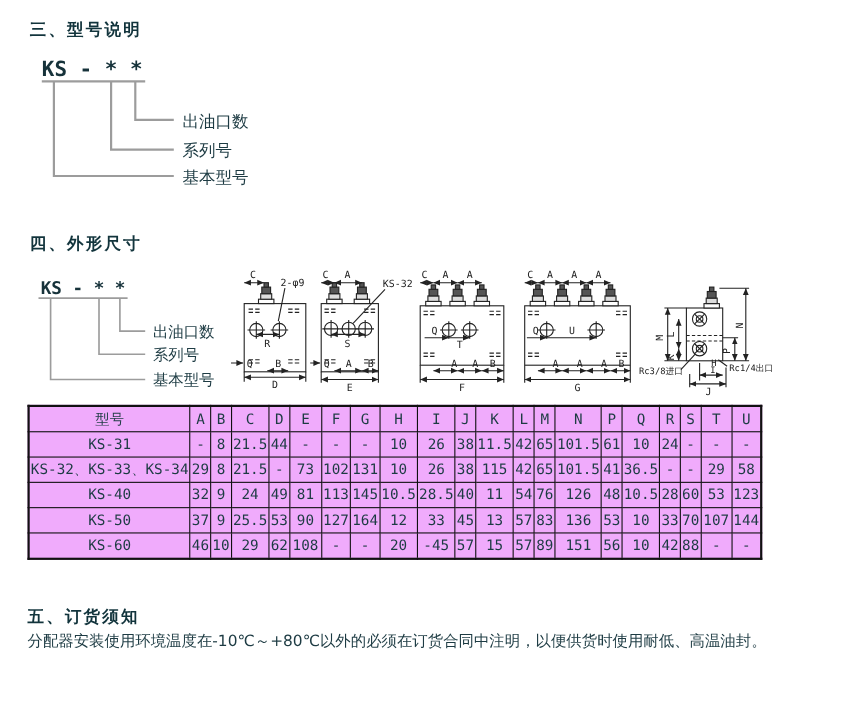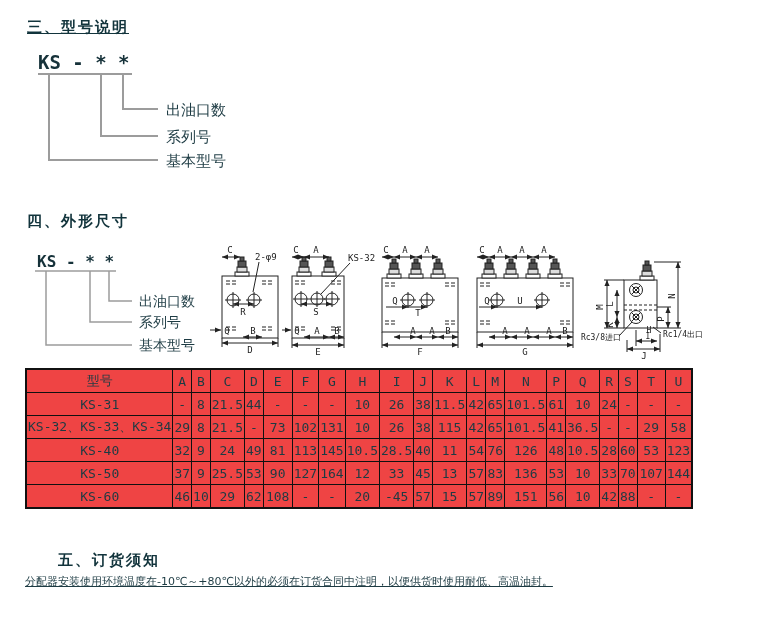--- a/index.html
+++ b/index.html
@@ -6,52 +6,52 @@
   body{
     width:781px;height:639px;position:relative;background:#ffffff;
     font-family:"DejaVu Sans", sans-serif;color:#1d3b43;overflow:hidden;
   }
   .heading{
     position:absolute;font-size:15px;font-weight:bold;color:#12343c;
     letter-spacing:2px;white-space:nowrap;
   }
   .note-body{
     position:absolute;left:25px;top:574px;width:740px;
-    font-size:11px;color:#1d3b43;white-space:nowrap;text-decoration:underline;
+    font-size:14px;color:#1d3b43;white-space:nowrap;
   }
   svg{position:absolute;pointer-events:none;}
   svg text{font-family:"DejaVu Sans Mono", monospace;fill:#222222;}
   .code-text{font-size:19px;font-weight:bold;fill:#16323a;}
   .code-text-sm{font-size:16px;font-weight:bold;fill:#16323a;}
   .callout-label{font-family:"DejaVu Sans", sans-serif;font-size:15px;fill:#1d3b43;}
   .callout-label-sm{font-family:"DejaVu Sans", sans-serif;font-size:14px;fill:#1d3b43;}
   .gline{stroke:#9c9c9c;stroke-width:2;fill:none;}
   .gline-sm{stroke:#9c9c9c;stroke-width:1.5;fill:none;}
   .dwf{stroke:#222222;stroke-width:1;fill:#ffffff;}
   .dim{stroke:#222222;stroke-width:1;fill:none;}
   .dtext{font-size:9px;}
   .dtext8{font-size:8px;}
   .dash{stroke:#222222;stroke-width:1;stroke-dasharray:3,2;fill:none;}
   table.dims{
     position:absolute;left:25px;top:368px;z-index:2;
-    border-collapse:collapse;table-layout:fixed;border:2px solid #111111;background:#ef4444;
+    border-collapse:collapse;table-layout:fixed;border:2px solid #111111;background:#f0abfc;
   }
   table.dims th, table.dims td{
     border:1px solid #111111;text-align:center;vertical-align:middle;
     font-family:"DejaVu Sans Mono","DejaVu Sans",monospace;font-size:13px;font-weight:normal;
     color:#1d3b43;height:22px;padding:0 1px;white-space:nowrap;overflow:hidden;
   }
   table.dims .model-col{font-size:13px;}
 </style>
 </head>
 <body>
 
-<div class="heading" style="left:27px;top:18px;text-decoration:underline;">三、型号说明</div>
+<div class="heading" style="left:27px;top:18px;">三、型号说明</div>
 <div class="heading" style="left:27px;top:212px;">四、外形尺寸</div>
-<div class="heading" style="left:25px;top:551px;margin-left:33px;">五、订货须知</div>
+<div class="heading" style="left:25px;top:551px;">五、订货须知</div>
 <div class="note-body">分配器安装使用环境温度在-10℃～+80℃以外的必须在订货合同中注明，以便供货时使用耐低、高温油封。</div>
 
 <svg style="left:28px;top:46px;width:280px;height:135px;" viewBox="0 0 280 135">
   <text class="code-text" x="10" y="23">KS - * *</text>
   <path class="gline" d="M10,28 H104"></path>
   <path class="gline" d="M21,28 V114 H130"></path>
   <path class="gline" d="M73,28 V90 H130"></path>
   <path class="gline" d="M95,28 V63 H130"></path>
   <text class="callout-label" x="138" y="69">出油口数</text>
   <text class="callout-label" x="138" y="96">系列号</text>

